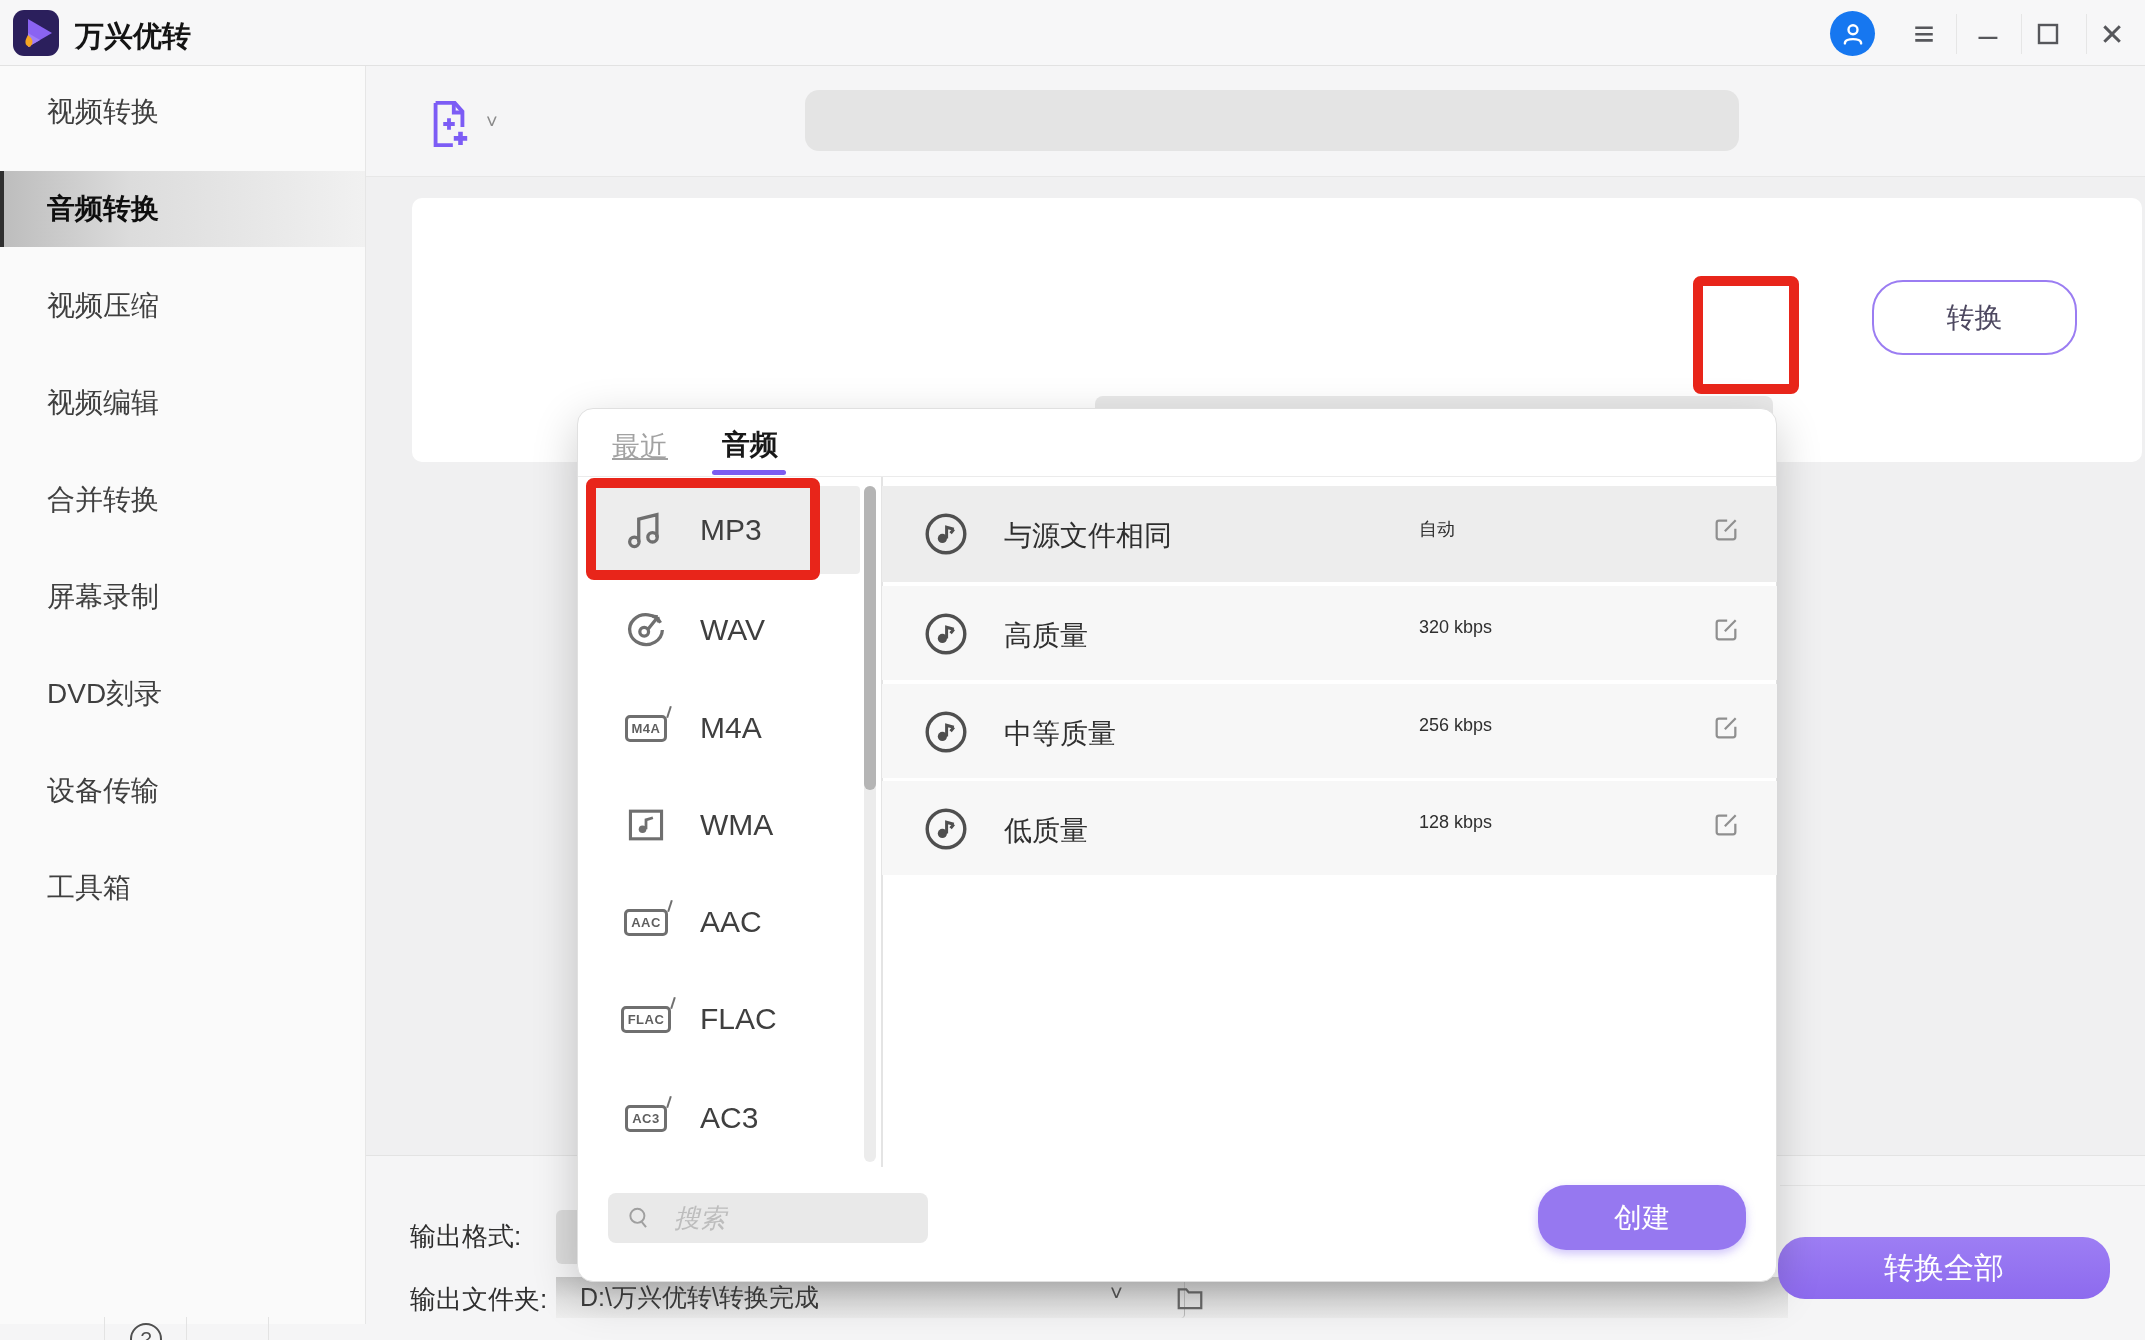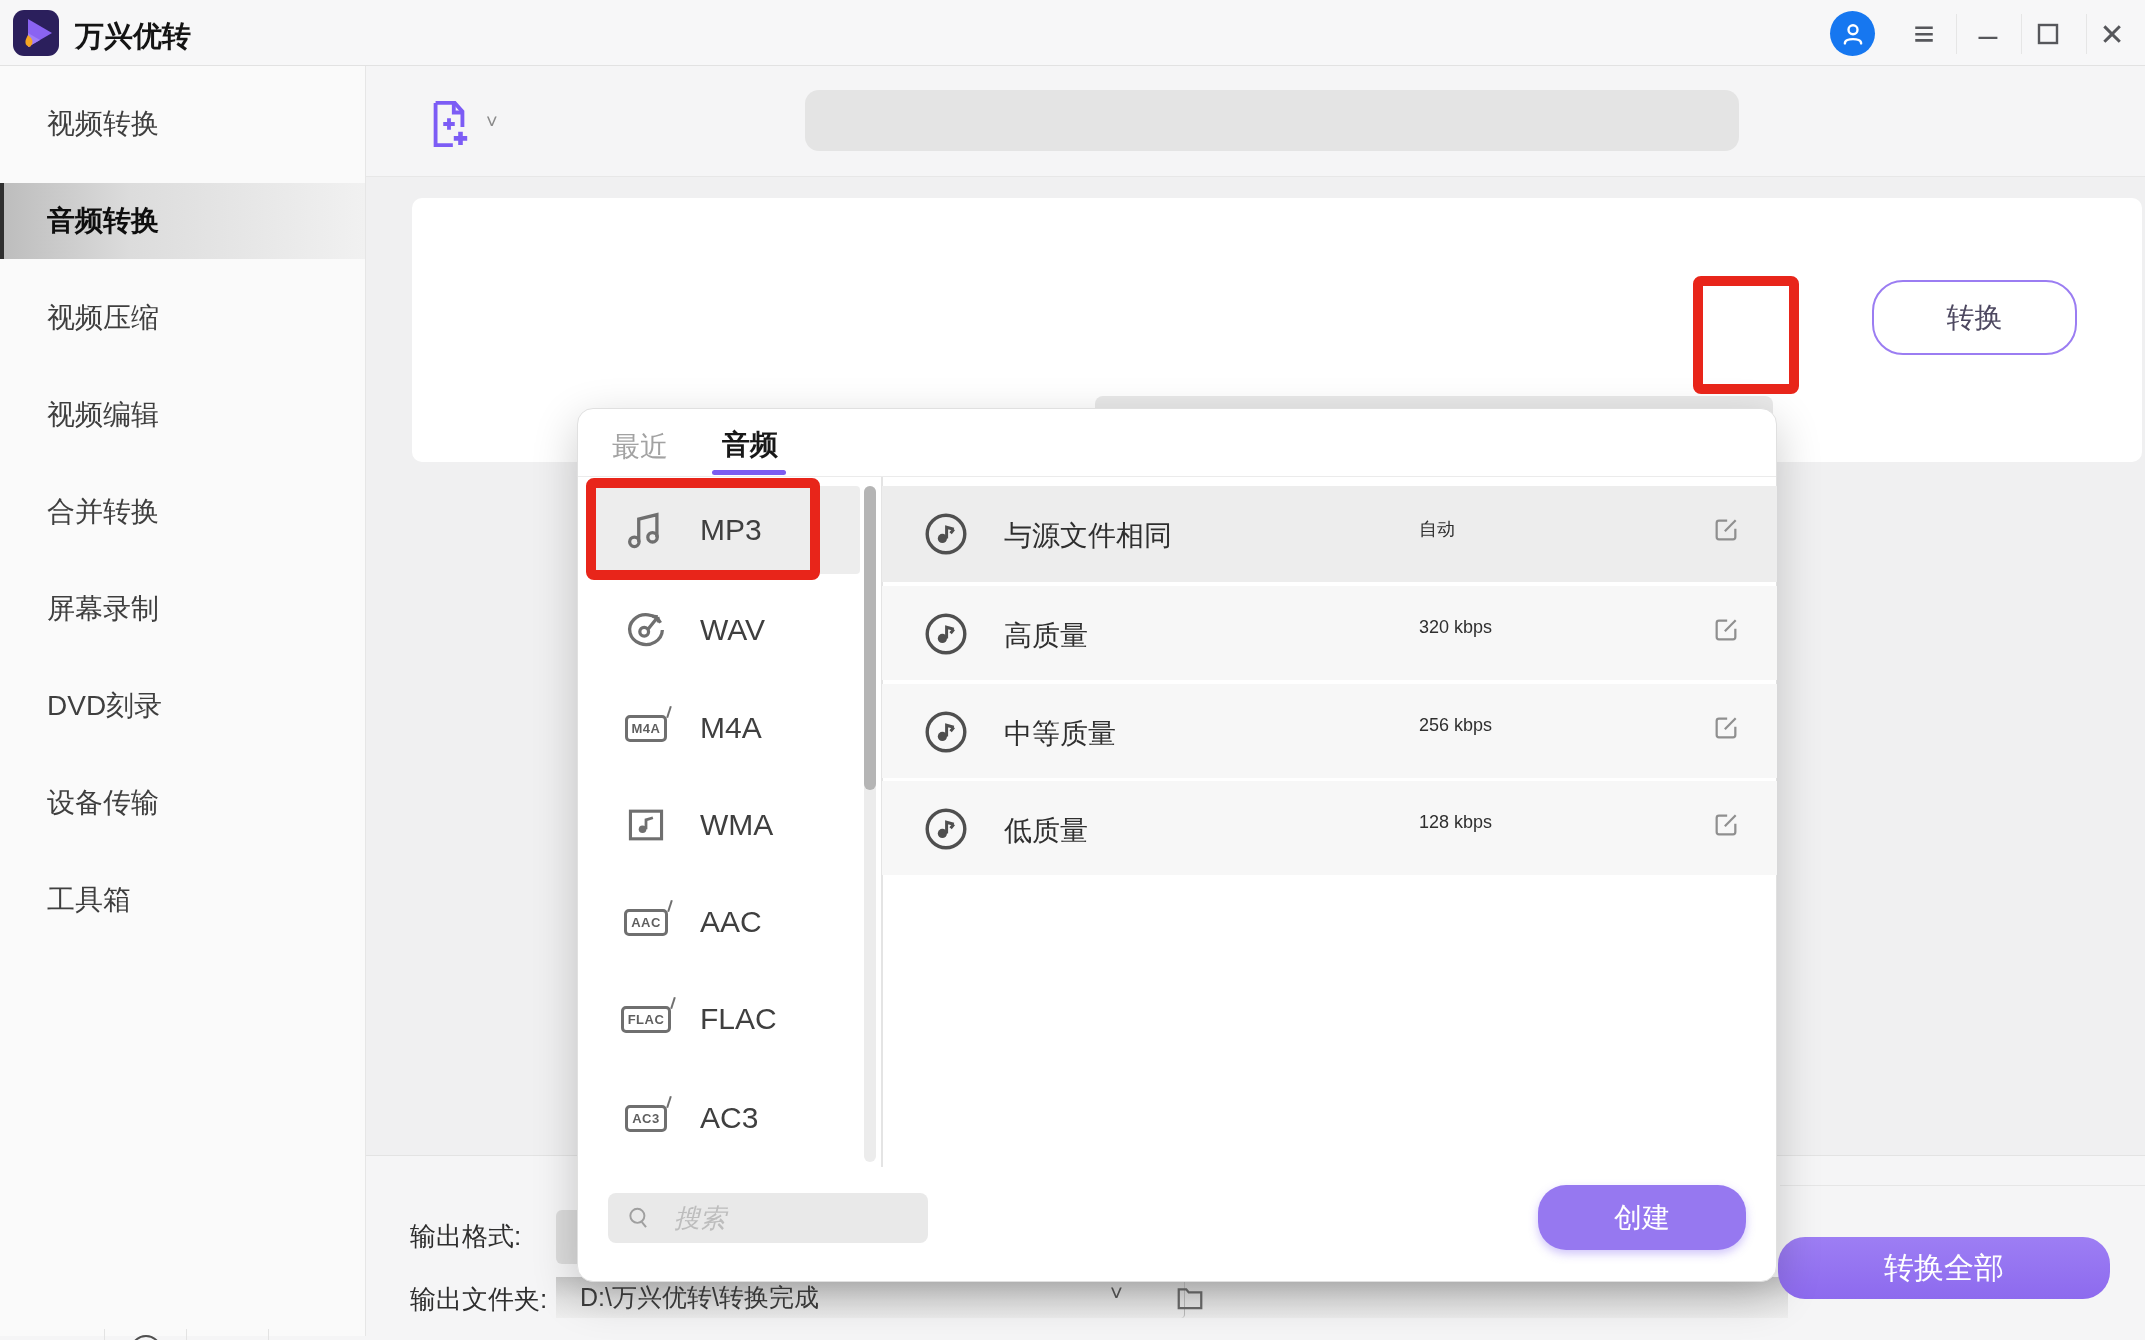--- a/index.html
+++ b/index.html
@@ -9,21 +9,21 @@
 
   
   #titlebar{left:0;top:0;width:2145px;height:66px;background:#f7f7f8;border-bottom:1px solid #e2e2e2;z-index:20;}
   #logo{left:12px;top:9px;width:48px;height:48px;}
   #app-title{left:75px;top:17px;font-size:29px;font-weight:bold;color:#141414;}
   .winbtn{top:16px;width:36px;height:36px;display:flex;align-items:center;justify-content:center;color:#56575b;font-size:28px;cursor:default;}
   #avatar{left:1830px;top:11px;width:45px;height:45px;border-radius:50%;background:#1677f0;display:flex;align-items:center;justify-content:center;}
   .win-sep{top:14px;width:1px;height:40px;background:#e6e6e6;}
 
   
-  #sidebar{left:0;top:63px;width:366px;height:1273px;background:#fafafa;border-right:1px solid #e6e6e6;z-index:10;}
+  #sidebar{left:0;top:51px;width:366px;height:1273px;background:#fafafa;border-right:1px solid #e6e6e6;z-index:10;}
   .side-item{position:absolute;left:0;width:365px;height:76px;display:flex;align-items:center;padding-left:47px;font-size:28px;color:#3f3f3f;cursor:pointer;}
   .side-item.active{background:linear-gradient(90deg,#bdbdbd 0%,#dcdcdc 35%,#f1f1f1 100%);font-weight:bold;color:#0e0e0e;border-left:4px solid #2f2f2f;padding-left:43px;}
   .side-foot-icon{position:absolute;top:1264px;width:48px;height:48px;display:flex;align-items:center;justify-content:center;color:#4f4f4f;}
   .side-foot-sep{position:absolute;top:1266px;width:1px;height:44px;background:#e3e3e3;}
 
   
   #toolbar-divider{left:366px;top:176px;width:1779px;height:1px;background:#e7e7e7;}
   #add-file-btn{left:420px;top:96px;width:58px;height:56px;display:flex;align-items:center;justify-content:center;cursor:pointer;}
   #add-file-chevron{left:486px;top:110px;font-size:20px;color:#8a8a8a;}
   #tab-group{left:805px;top:90px;width:934px;height:61px;background:#e4e4e4;border-radius:14px;z-index:5;}
@@ -50,21 +50,21 @@
   #gear-btn{left:1716px;top:305px;width:46px;height:50px;font-size:42px;color:#3a3a3a;line-height:50px;text-align:center;cursor:pointer;}
   #convert-btn{left:1872px;top:280px;width:205px;height:75px;background:#ffffff;border:2px solid #9b7df2;border-radius:31px;display:flex;align-items:center;justify-content:center;font-size:28px;color:#4d4860;cursor:pointer;z-index:3;}
 
   
   .anno{border:10px solid #e8251a;border-radius:8px;z-index:70;pointer-events:none;}
   #anno-gear{left:1693px;top:276px;width:106px;height:118px;}
   #anno-mp3{left:586px;top:478px;width:234px;height:102px;}
 
   
   #popup{left:577px;top:408px;width:1200px;height:874px;background:#ffffff;border-radius:16px;border:1px solid #e0e0e0;box-shadow:0 14px 46px rgba(0,0,0,.20);z-index:50;}
-  #pp-tab-recent{left:612px;top:428px;width:70px;height:34px;font-size:28px;color:#a2a2a2;z-index:51;cursor:pointer;}
+  #pp-tab-recent{left:612px;top:428px;width:70px;height:34px;font-size:28px;color:#a2a2a2;z-index:51;cursor:pointer;text-decoration:underline;}
   #pp-tab-audio{left:722px;top:426px;width:70px;height:34px;font-size:28px;font-weight:bold;color:#181818;z-index:51;cursor:pointer;}
   #pp-underline{left:712px;top:470px;width:74px;height:5px;background:#7c5cf0;border-radius:3px;z-index:52;}
   #pp-head-divider{left:578px;top:476px;width:1198px;height:1px;background:#ebebeb;z-index:51;}
   #pp-col-divider{left:881px;top:477px;width:2px;height:690px;background:#e4e4e4;z-index:51;}
   #pp-scroll-track{left:864px;top:486px;width:12px;height:676px;background:#ececec;border-radius:6px;z-index:51;}
   #pp-scroll-thumb{left:864px;top:486px;width:12px;height:304px;background:#b5b5b5;border-radius:6px;z-index:52;}
   .fmt-row{position:absolute;left:590px;width:270px;height:88px;display:flex;align-items:center;z-index:51;cursor:pointer;}
   .fmt-row.sel{background:#ededed;border-radius:4px;}
   .fmt-icon{width:56px;height:52px;margin-left:28px;display:flex;align-items:center;justify-content:center;color:#6f6f6f;}
   .fmt-label{font-size:30px;color:#3f3f3f;margin-left:26px;}

